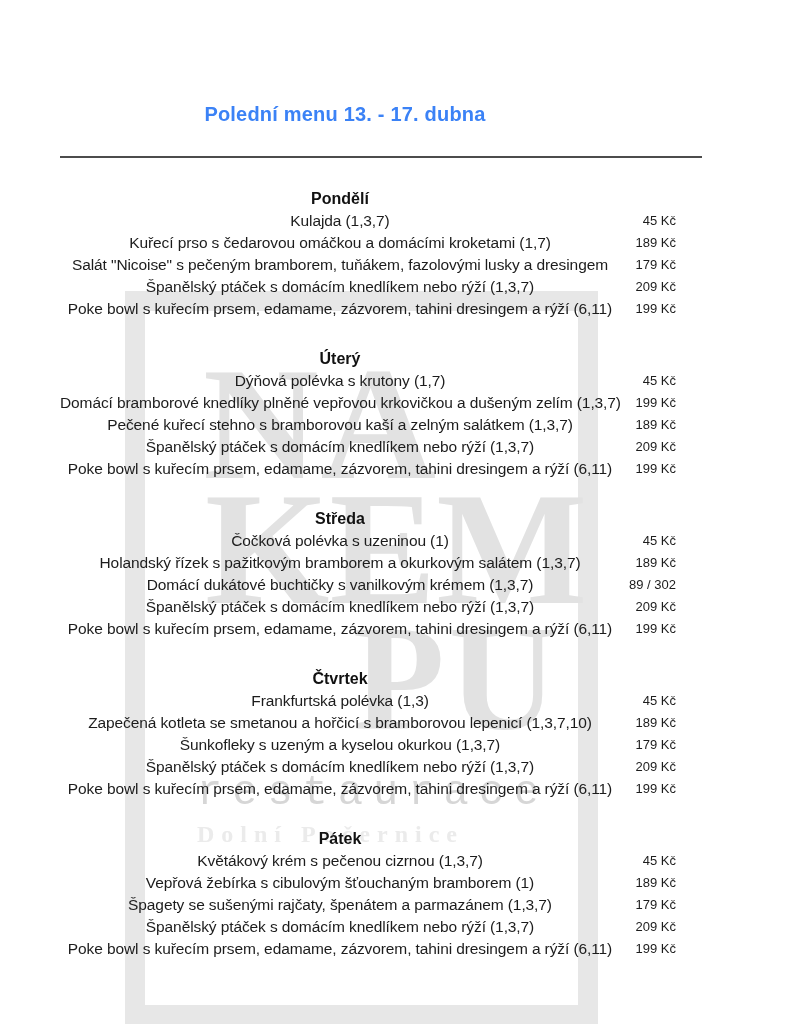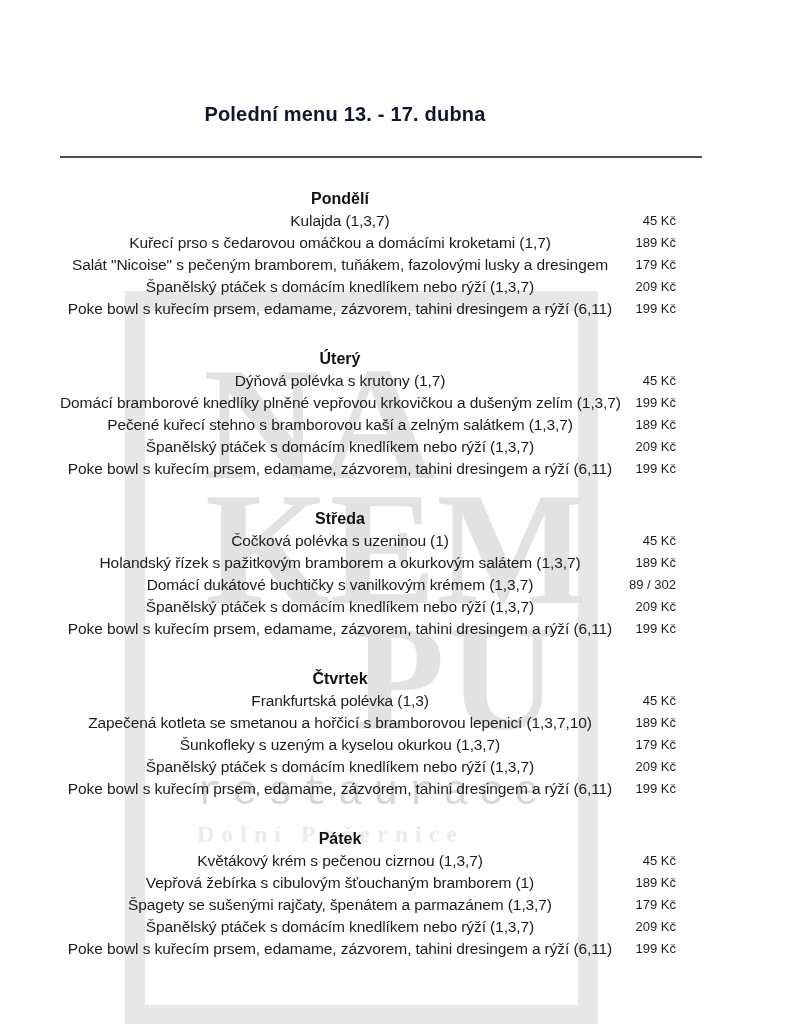--- a/index.html
+++ b/index.html
@@ -62,21 +62,21 @@
   
   .content { position: absolute; z-index: 1; left: 0; top: 0; width: 791px; height: 1024px; }
 
   .doc-title {
     position: absolute;
     left: 60px; top: 103px;
     width: 570px;
     text-align: center;
     font-size: 20px;
     font-weight: bold;
-    color: #0f172a;
+    color: #3b82f6;
     letter-spacing: 0.2px;
   }
   .divider {
     position: absolute;
     left: 60px; top: 156px;
     width: 642px;
     height: 0;
     border-top: 2px solid #4c4c4c;
   }
 

